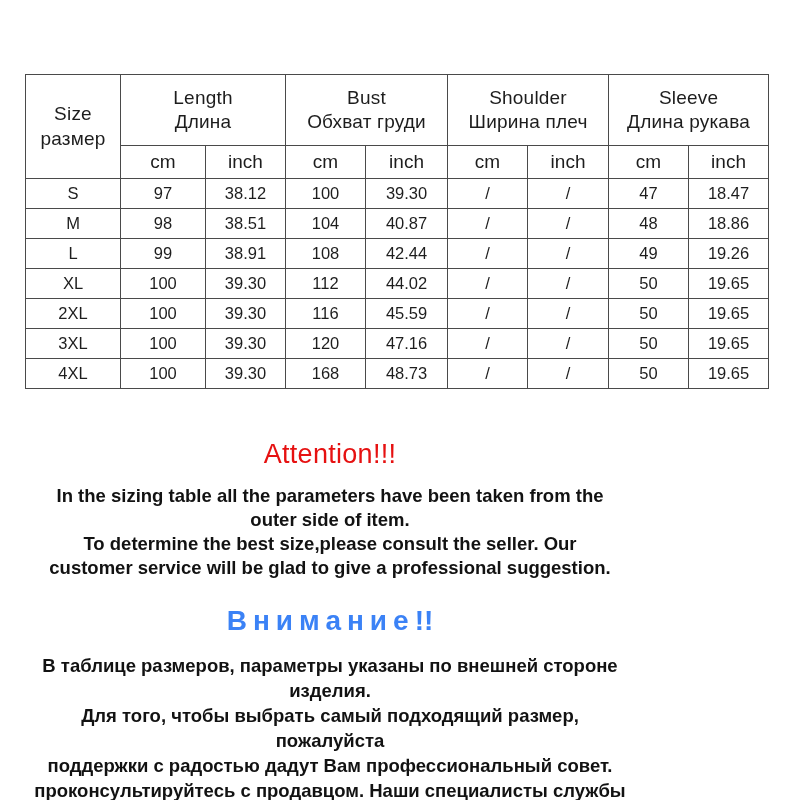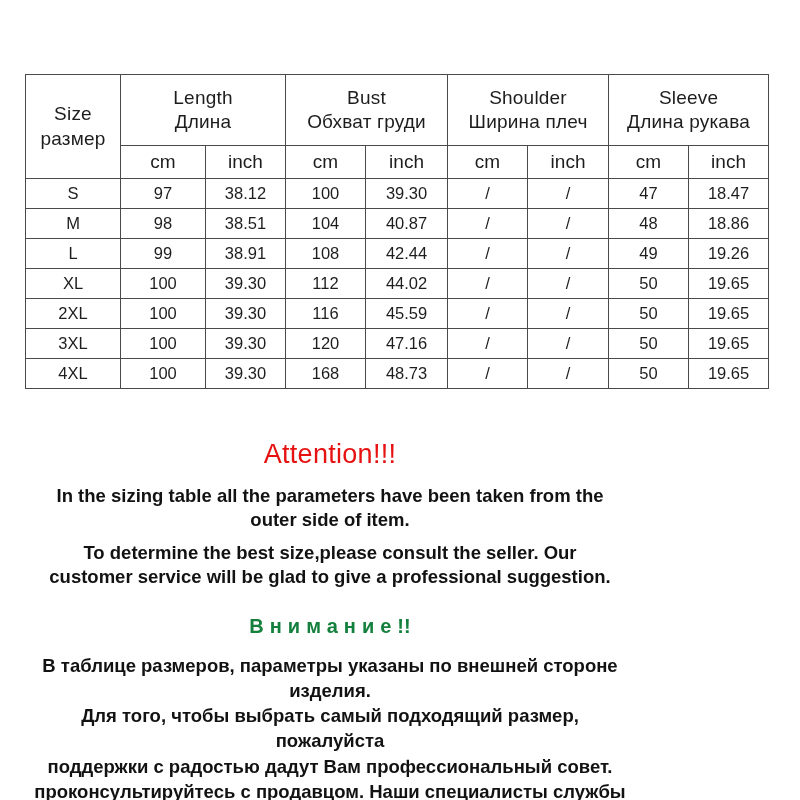--- a/index.html
+++ b/index.html
@@ -98,25 +98,24 @@
   }
   .note-en {
     font-size: 18.5px;
     line-height: 1.30;
     color: #121212;
     font-weight: 700;
     margin: 0;
     padding: 0 40px;
   }
   .note-en.second {
-    margin-top: 9px;
   }
   .attention-ru {
-    color: #15803d;
-    font-size: 20px;
+    color: #3b82f6;
+    font-size: 28px;
     font-weight: 700;
     letter-spacing: 6px;
     margin: 26px 0 12px 0;
     line-height: 1.1;
     text-align: center;
   }
   .attention-ru .bangs {
     letter-spacing: 0;
   }
   .note-ru {

